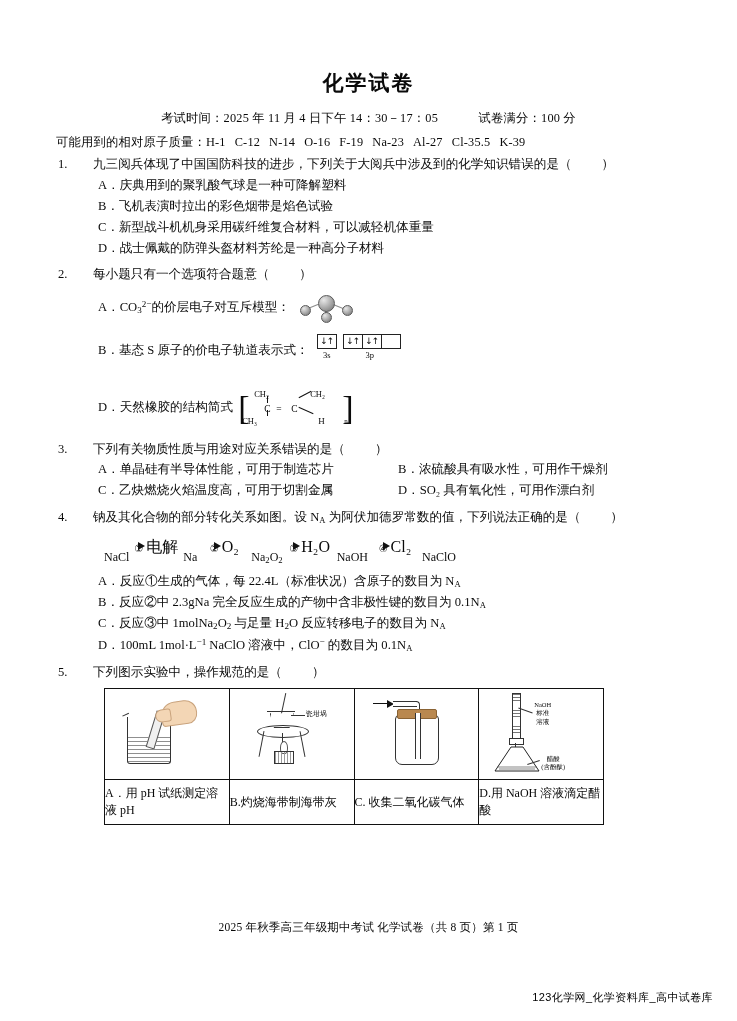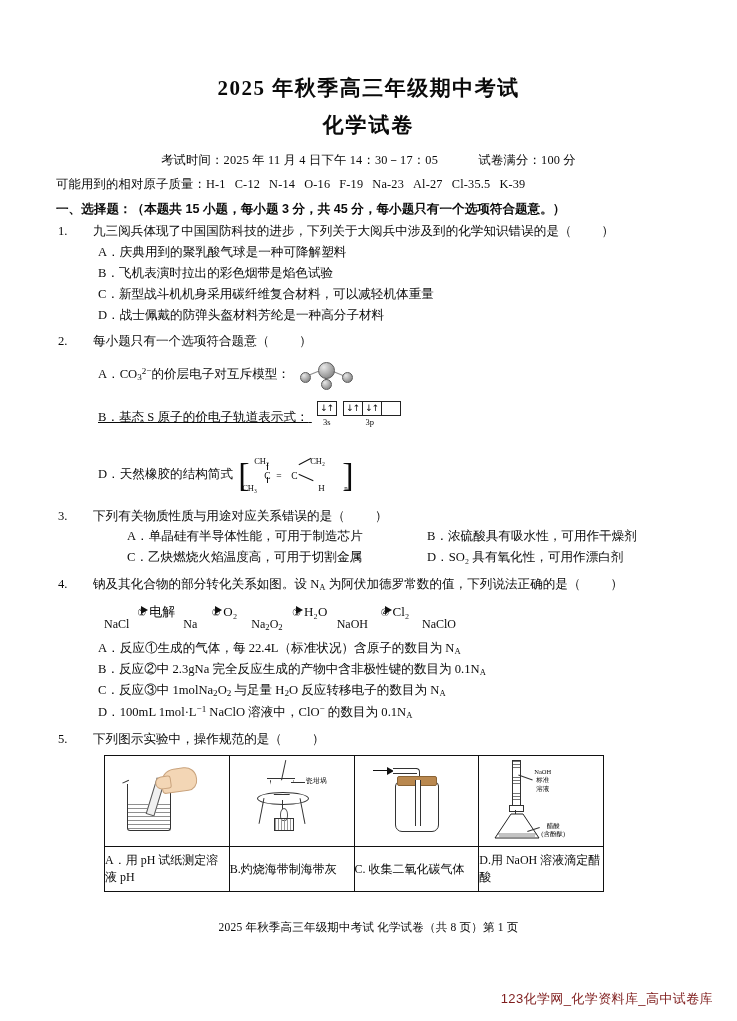--- a/index.html
+++ b/index.html
@@ -77,21 +77,21 @@
   .q-num {
     width: 24px;
     flex: 0 0 24px;
     text-align: left;
     padding-left: 2px;
     box-sizing: border-box;
   }
   .q-text { flex: 1 1 auto; margin-left: 13px; }
   .opts { margin: 1px 0 0 42px; }
   .opt { margin: 1.5px 0; line-height: 1.55; }
-  .opt-inline { display: flex; margin-left: 29px; }
+  .opt-inline { display: flex; }
   .opt-inline > span:first-child { width: 300px; flex: 0 0 300px; }
   .trail-paren { display:inline-block; margin-left: 30px; }
 
   sub { font-size: 0.72em; vertical-align: -0.22em; }
   sup { font-size: 0.72em; vertical-align: 0.42em; }
   .na-sub { font-size: 0.68em; vertical-align: -0.2em; }
 
   
   .vsepr {
     display: inline-block;
@@ -199,21 +199,21 @@
     height: 1.2px; background: #111;
   }
   .sp-arrow .arrow-body::after {
     content: "";
     position: absolute;
     right: 1px; top: 1.3px;
     border-left: 7px solid #111;
     border-top: 4.2px solid transparent;
     border-bottom: 4.2px solid transparent;
   }
-  .sp-arrow .below { font-size: 13px; margin-top: -1px; text-align: center; }
+  .sp-arrow .below { font-size: 16px; margin-top: -1px; text-align: center; }
 
   
   .exp-table {
     margin: 6px 0 0 48px;
     width: 500px;
     border-collapse: collapse;
     table-layout: fixed;
   }
   .exp-table td {
     border: 1px solid #111;
@@ -434,45 +434,43 @@
     left: 0; right: 0;
     top: 920px;
     text-align: center;
     font-size: 11.5px;
     letter-spacing: 0.2px;
   }
   .watermark {
     position: absolute;
     right: 24px;
     top: 990px;
-    font-size: 13px;
-    color: #7f1d1d;
+    font-size: 11px;
+    color: #000000;
     font-family: "Liberation Sans", "DejaVu Sans", sans-serif;
     letter-spacing: 0.4px;
   }
 </style>
 </head>
 <body>
 
 <div class="page">
 
-  <div class="title-main">2025 年秋季高三年级期中考试</div>
   <div class="title-sub">化学试卷</div>
 
   <div class="exam-meta">
     <span>考试时间：2025 年 11 月 4 日下午 14：30－17：05</span>
     <span class="gap"></span>
     <span>试卷满分：100 分</span>
   </div>
 
   <div class="atomic-line">
     <span>可能用到的相对原子质量：</span><span class="am">H-1</span><span class="am">C-12</span><span class="am">N-14</span><span class="am">O-16</span><span class="am">F-19</span><span class="am">Na-23</span><span class="am">Al-27</span><span class="am">Cl-35.5</span><span class="am">K-39</span>
   </div>
 
-  <div class="section-head">一、选择题：（本题共 15 小题，每小题 3 分，共 45 分，每小题只有一个选项符合题意。）</div>
 
   <div class="q">
     <div class="q-stem">
       <span class="q-num">1.</span>
       <span class="q-text"><span>九三阅兵体现了中国国防科技的进步，下列关于大阅兵中涉及到的化学知识错误的是（</span><span class="trail-paren">）</span></span>
     </div>
     <div class="opts">
       <div class="opt">A．庆典用到的聚乳酸气球是一种可降解塑料</div>
       <div class="opt">B．飞机表演时拉出的彩色烟带是焰色试验</div>
       <div class="opt">C．新型战斗机机身采用碳纤维复合材料，可以减轻机体重量</div>
@@ -494,21 +492,21 @@
           <span class="bond b1"></span>
           <span class="bond b2"></span>
           <span class="bond b3"></span>
           <span class="ball c"></span>
           <span class="ball o1"></span>
           <span class="ball o2"></span>
           <span class="ball o3"></span>
         </span>
       </div>
 
-      <div class="opt" style="margin-top:14px;text-decoration:underline;">
+      <div class="opt" style="margin-top:14px;">
         <span>B．</span><span>基态 S 原子的价电子轨道表示式：</span>
         <span class="orbital-wrap">
           <span class="orb-row">
             <span class="orb-group">
               <span class="orb-box">↓↑</span>
             </span>
             <span class="orb-group">
               <span class="orb-box">↓↑</span>
               <span class="orb-box">↓↑</span>
               <span class="orb-box"></span>

